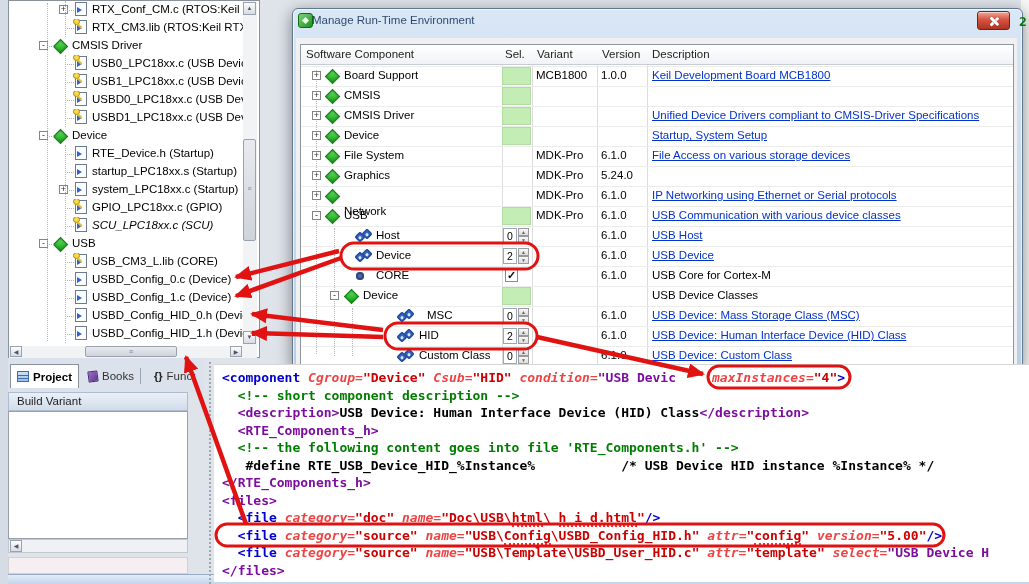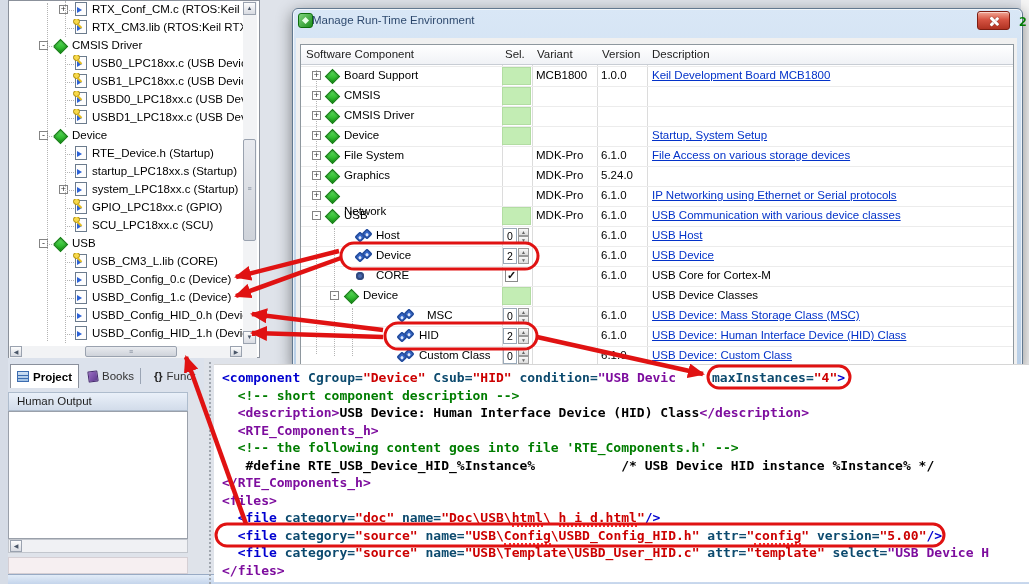--- a/index.html
+++ b/index.html
@@ -88,21 +88,21 @@
   .gear{position:absolute;width:8px;height:8px;border-radius:2px;transform:rotate(45deg);
     background:#3566c8;box-shadow:inset 0 0 0 1.5px #274e9a;}
   .gear .c{position:absolute;left:2.5px;top:2.5px;width:3px;height:3px;border-radius:50%;background:#dce6fa;}
   .gear1{position:absolute;width:8px;height:8px;border-radius:50%;background:#4a6ab0;
     box-shadow:inset 0 0 0 2px #31497e;z-index:22;}
   
   #code{left:214px;top:364px;width:815px;height:218px;background:#fff;z-index:30;overflow:hidden;
     border-top:1px solid #d6d6d6;box-sizing:border-box;}
   .cline{position:absolute;left:8px;white-space:pre;
     font-family:"DejaVu Sans Mono",monospace;font-size:13px;font-weight:bold;line-height:17px;}
-  .c-tg{color:#0000d0;} .c-at{color:#0c4a6e;} .c-vl{color:#cc0000;}
+  .c-tg{color:#0000d0;} .c-at{color:#ef4444;font-style:italic;} .c-vl{color:#cc0000;}
   .c-pv{color:#7d0d9e;} .c-tx{color:#000;} .c-cm{color:#007d00;}
   .sq{border-bottom:2px dotted #ff2a2a;}
   .covl{position:absolute;top:0;}
   #frag{left:1019px;top:14px;z-index:24;font-family:"DejaVu Sans Mono",monospace;
     font-size:13px;font-weight:bold;color:#007d00;}
   #white-edge{left:1021px;top:0;width:8px;height:364px;background:#f6f6f6;z-index:5;}
   #gutter{left:0;top:0;width:8px;height:584px;background:#d6dce6;z-index:7;}
   #svg-anno{left:0;top:0;z-index:50;pointer-events:none;}
 </style>
 </head>
@@ -191,21 +191,21 @@
             <div class="arr"></div>
             <div class="key"></div>
           </div>
           <div class="lbl txt" style="left: 83px;">GPIO_LPC18xx.c (GPIO)</div>
         </div>
         <div class="trow" style="top: 216px;">
           <div class="ficon" style="left: 66px;">
             <div class="arr"></div>
             <div class="key"></div>
           </div>
-          <div class="lbl txt" style="left: 83px;">SCU_LPC18xx.c (SCU)</div>
+          <div class="lbl txt" style="left: 83px; font-style: italic;">SCU_LPC18xx.c (SCU)</div>
         </div>
         <div class="trow" style="top: 234px;">
           <div class="expander" style="left: 30px;">-</div>
           <div class="diamond" style="left: 46px;"></div>
           <div class="lbl txt" style="left: 63px;">USB</div>
         </div>
         <div class="trow" style="top: 252px;">
           <div class="ficon" style="left: 66px;">
             <div class="arr"></div>
             <div class="key"></div>
@@ -290,21 +290,21 @@
         <span>Books</span>
       </div>
       <div style="position: absolute; left: 132px; top: 10px; width: 1px; height: 16px; background: rgb(154, 164, 180);"></div>
       <div class="tab" style="left: 140px;">
         <div style="font-weight: bold; font-size: 11px; color: rgb(34, 34, 34);">{}</div>
         <span>Funct</span>
       </div>
     </div>
 
   <div class="abs" id="bo-header">
-    <span>Human Output</span>
+    <span>Build Variant</span>
   </div>
   <div class="abs" id="bo-body"></div>
   <div class="abs" id="bo-hscroll">
     <div class="sb-btn" style="left:1px;top:0;width:12px;height:12px;">◀</div>
   </div>
   <div class="abs" id="pink-strip"></div>
   <div class="abs" id="status-strip"></div>
   <div class="abs" id="splitter"></div>
 
   <div class="abs" id="dlg"></div>
@@ -361,20 +361,21 @@
         <div class="expander" style="left: 11px; top: 5px;">+</div>
         <div class="diamond" style="left: 26px; top: 5px;"></div>
         <div class="drow-lbl" style="left: 43px; top: 3px;">CMSIS</div>
         <div class="selcell green" style="left: 201px; top: 1px; width: 29px; height: 18px; border: 1px solid rgb(178, 221, 162); box-sizing: border-box;"></div>
       </div>
       <div class="abs" style="left: 301px; top: 106px; width: 712px; height: 20px; z-index: 21;">
         <div class="expander" style="left: 11px; top: 5px;">+</div>
         <div class="diamond" style="left: 26px; top: 5px;"></div>
         <div class="drow-lbl" style="left: 43px; top: 3px;">CMSIS Driver</div>
         <div class="selcell green" style="left: 201px; top: 1px; width: 29px; height: 18px; border: 1px solid rgb(178, 221, 162); box-sizing: border-box;"></div>
+        <div class="drow-lbl dlink" style="left: 351px; top: 3px;">Unified Device Drivers compliant to CMSIS-Driver Specifications</div>
       </div>
       <div class="abs" style="left: 301px; top: 126px; width: 712px; height: 20px; z-index: 21;">
         <div class="expander" style="left: 11px; top: 5px;">+</div>
         <div class="diamond" style="left: 26px; top: 5px;"></div>
         <div class="drow-lbl" style="left: 43px; top: 3px;">Device</div>
         <div class="selcell green" style="left: 201px; top: 1px; width: 29px; height: 18px; border: 1px solid rgb(178, 221, 162); box-sizing: border-box;"></div>
         <div class="drow-lbl dlink" style="left: 351px; top: 3px;">Startup, System Setup</div>
       </div>
       <div class="abs" style="left: 301px; top: 146px; width: 712px; height: 20px; z-index: 21;">
         <div class="expander" style="left: 11px; top: 5px;">+</div>

